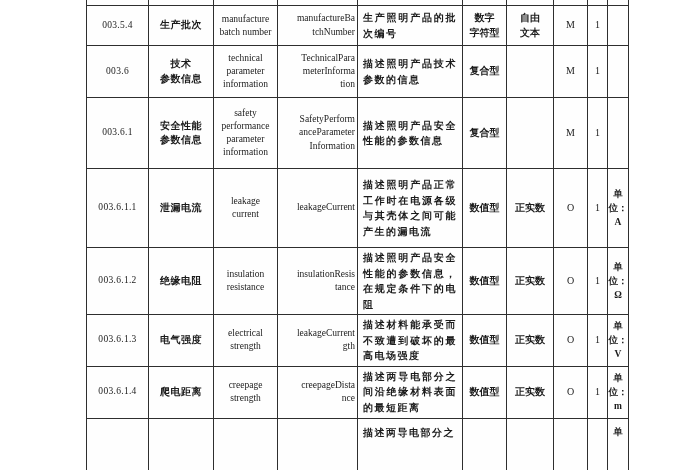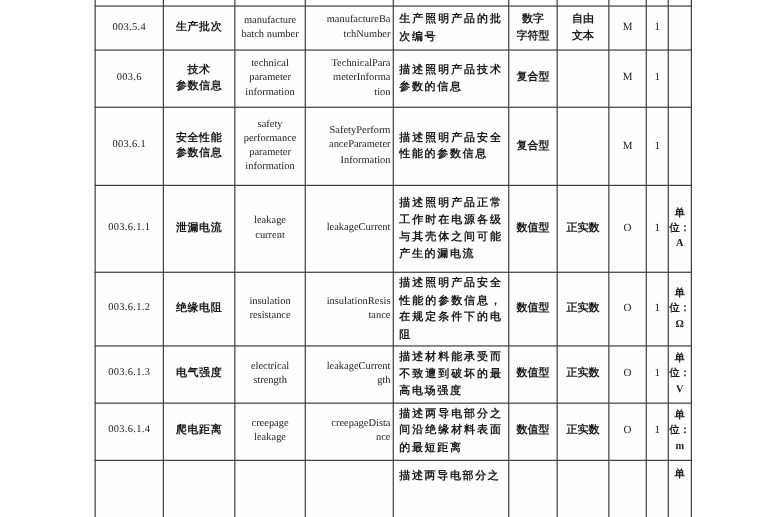--- a/index.html
+++ b/index.html
@@ -188,21 +188,21 @@
       <td class="occ">1</td>
       <td class="unit pre">单
 位：
 V</td>
     </tr>
 
     <tr class="r7">
       <td class="id">003.6.1.4</td>
       <td class="cn pre">爬电距离</td>
       <td class="en pre">creepage
-leakage</td>
+strength</td>
       <td class="camel pre">creepageDista
 nce</td>
       <td class="desc">描述两导电部分之间沿绝缘材料表面的最短距离</td>
       <td class="type pre">数值型</td>
       <td class="range pre">正实数</td>
       <td class="mo">O</td>
       <td class="occ">1</td>
       <td class="unit pre">单
 位：
 m</td>

